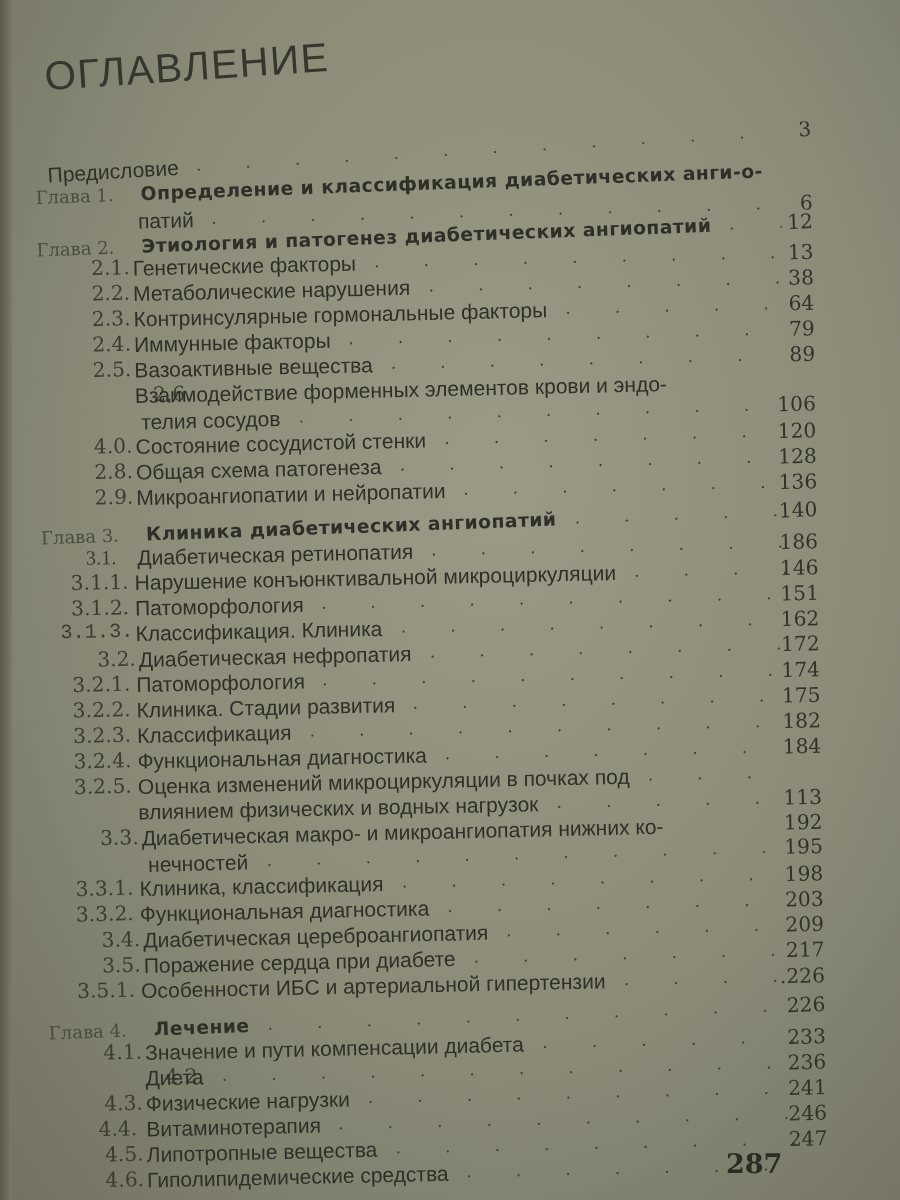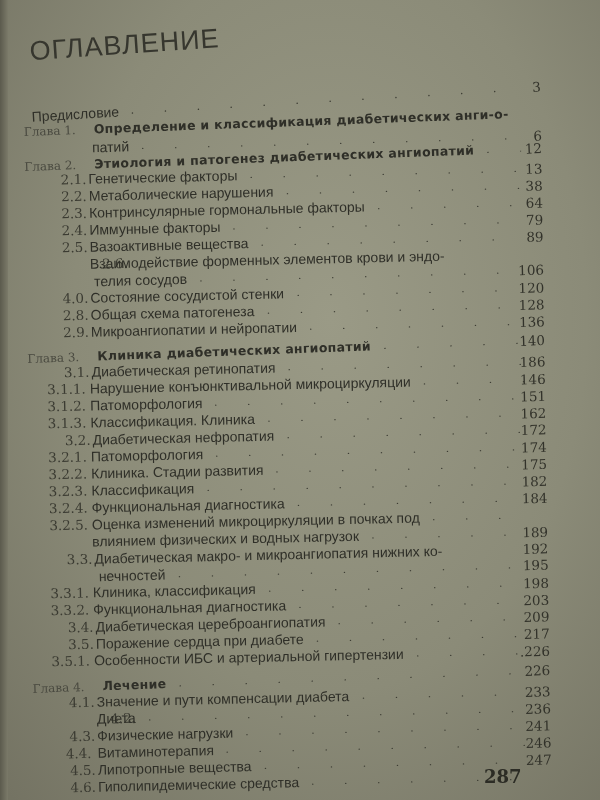--- a/index.html
+++ b/index.html
@@ -203,39 +203,39 @@
           <span class="dots" style="left: 310px; width: 215px;">. . . . . . . . . . . . . . . . . . . . . . . . . . . . .</span>
           <span class="page-num">136</span>
         </div>
         <div class="row" style="top: 340px; transform: rotate(-1.2deg); transform-origin: 300px 9px;">
           <span class="num prefix" style="left: 28px; width: 66px; text-align: left;">Глава 3.</span>
           <span class="label chapter" style="left: 98px;">Клиника диабетических ангиопатий</span>
           <span class="dots" style="left: 384px; width: 141px;">. . . . . . . . . . . . . . . . . . . . . . . . . . . . .</span>
           <span class="page-num">140</span>
         </div>
         <div class="row" style="top: 358px; transform: rotate(-0.4deg); transform-origin: 300px 9px;">
-          <span class="num" style="left: 58px; width: 32px; text-align: right;">3.1.</span>
+          <span class="num" style="left: 46px; width: 32px; text-align: right; font-family: Liberation Serif, serif;">3.1.</span>
           <span class="label" style="left: 92px;">Диабетическая ретинопатия</span>
           <span class="dots" style="left: 288px; width: 237px;">. . . . . . . . . . . . . . . . . . . . . . . . . . . . .</span>
           <span class="page-num">186</span>
         </div>
         <div class="row" style="top: 375px; transform: rotate(-0.3deg); transform-origin: 300px 9px;">
           <span class="num" style="left: 40px; width: 46px; text-align: right;">3.1.1.</span>
           <span class="label" style="left: 90px;">Нарушение конъюнктивальной микроциркуляции</span>
           <span class="dots" style="left: 423px; width: 102px;">. . . . . . . . . . . . . . . . . . . . . . . . . . . . .</span>
           <span class="page-num">146</span>
         </div>
         <div class="row" style="top: 392px; transform: rotate(-0.3deg); transform-origin: 300px 9px;">
           <span class="num" style="left: 40px; width: 46px; text-align: right;">3.1.2.</span>
           <span class="label" style="left: 90px;">Патоморфология</span>
           <span class="dots" style="left: 214px; width: 311px;">. . . . . . . . . . . . . . . . . . . . . . . . . . . . .</span>
           <span class="page-num">151</span>
         </div>
         <div class="row" style="top: 409px; transform: rotate(-0.3deg); transform-origin: 300px 9px;">
-          <span class="num" style="left: 40px; width: 46px; text-align: right;">3.1.3.</span>
+          <span class="num" style="left: 40px; width: 46px; text-align: right; font-family: Liberation Mono, monospace;">3.1.3.</span>
           <span class="label" style="left: 90px;">Классификация. Клиника</span>
           <span class="dots" style="left: 267px; width: 258px;">. . . . . . . . . . . . . . . . . . . . . . . . . . . . .</span>
           <span class="page-num">162</span>
         </div>
         <div class="row" style="top: 426px; transform: rotate(-0.4deg); transform-origin: 300px 9px;">
           <span class="num" style="left: 58px; width: 32px; text-align: right;">3.2.</span>
           <span class="label" style="left: 92px;">Диабетическая нефропатия</span>
           <span class="dots" style="left: 286px; width: 239px;">. . . . . . . . . . . . . . . . . . . . . . . . . . . . .</span>
           <span class="page-num">172</span>
         </div>
@@ -265,21 +265,21 @@
         </div>
         <div class="row" style="top: 511px; transform: rotate(-0.3deg); transform-origin: 300px 9px;">
           <span class="num" style="left: 40px; width: 46px; text-align: right;">3.2.5.</span>
           <span class="label" style="left: 90px;">Оценка изменений микроциркуляции в почках под</span>
           <span class="dots" style="left: 430px; width: 95px;">. . . . . . . . . . . . . . . . . . . . . . . . . . . . .</span>
           <span class="page-num"></span>
         </div>
         <div class="row" style="top: 528px; transform: rotate(-0.3deg); transform-origin: 300px 9px;">
           <span class="label" style="left: 90px;">влиянием физических и водных нагрузок</span>
           <span class="dots" style="left: 369px; width: 156px;">. . . . . . . . . . . . . . . . . . . . . . . . . . . . .</span>
-          <span class="page-num">189</span>
+          <span class="page-num">113</span>
         </div>
         <div class="row" style="top: 545px; transform: rotate(-0.4deg); transform-origin: 300px 9px;">
           <span class="num" style="left: 58px; width: 32px; text-align: right;">3.3.</span>
           <span class="label" style="left: 92px;">Диабетическая макро- и микроангиопатия нижних ко-</span>
           <span class="page-num">192</span>
         </div>
         <div class="row" style="top: 562px; transform: rotate(-0.6deg); transform-origin: 300px 9px;">
           <span class="label" style="left: 96px;">нечностей</span>
           <span class="dots" style="left: 175px; width: 350px;">. . . . . . . . . . . . . . . . . . . . . . . . . . . . .</span>
           <span class="page-num">195</span>

